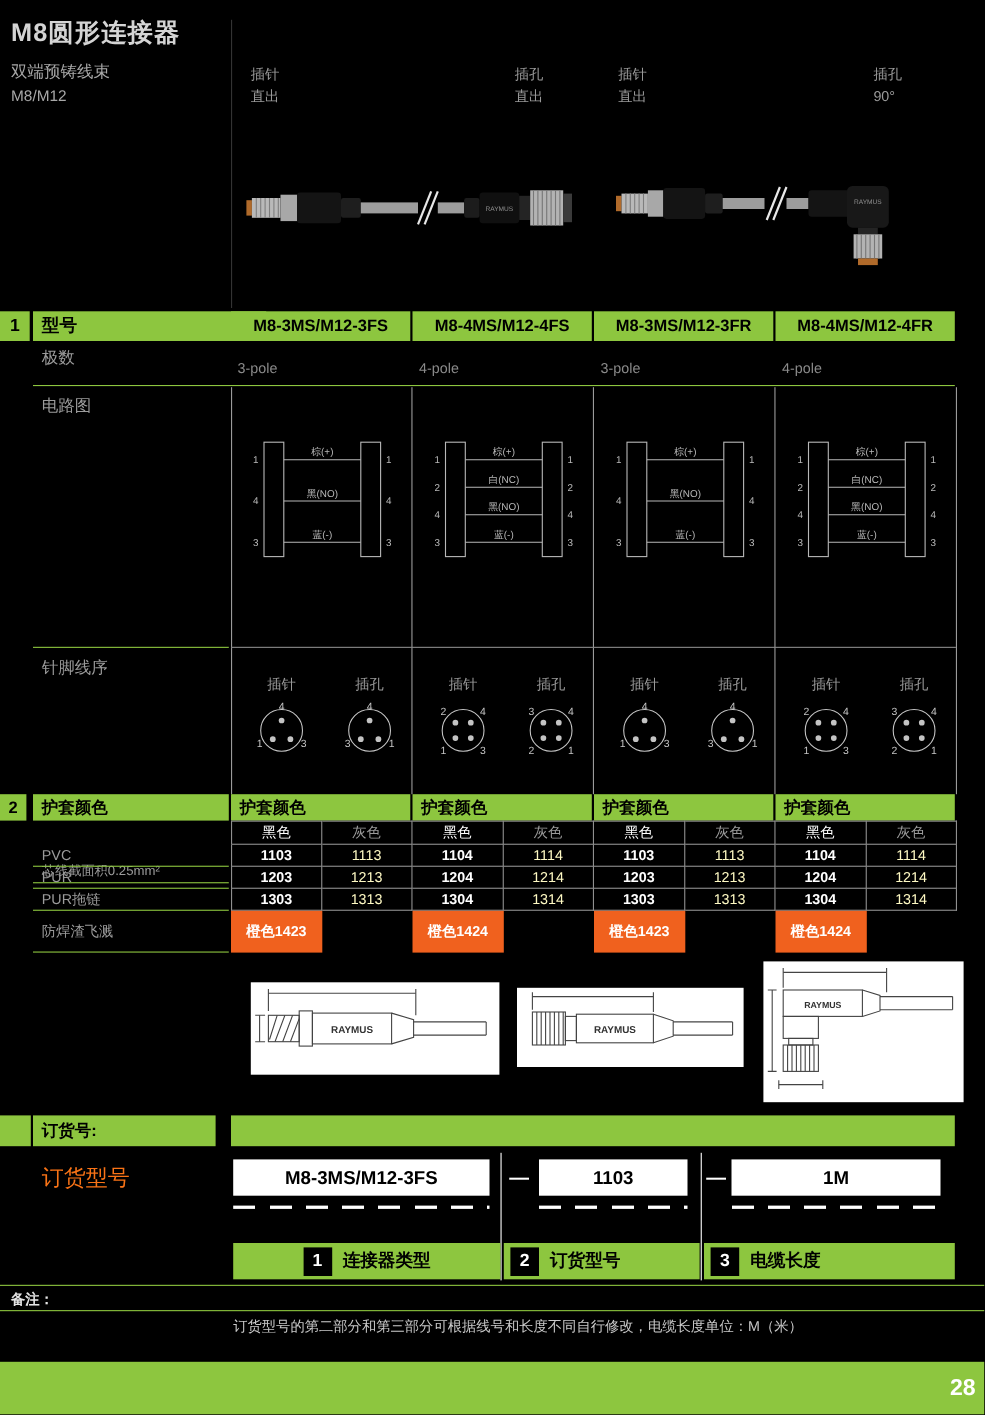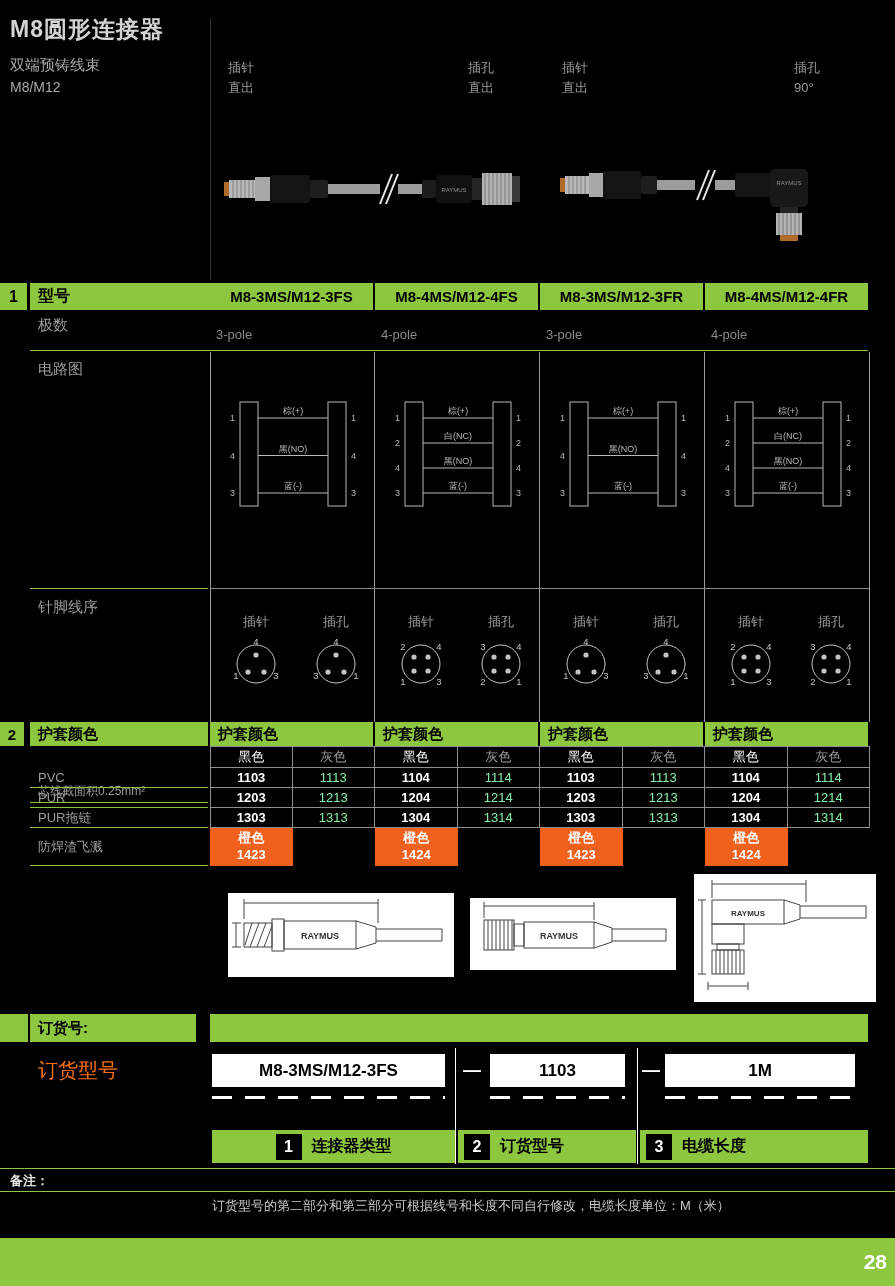--- a/index.html
+++ b/index.html
@@ -25,23 +25,23 @@
   .draw-box{ background:#fff; }
   #cable-grid{ display:grid; grid-template-columns:repeat(8,82.5px);
                grid-template-rows:22px 20px 20px 20px 38px; }
   .cg-cell{ display:flex; align-items:center; justify-content:center; font-size:13px;
             border-right:1px solid #8f8f8f; border-bottom:1px solid #8f8f8f; }
   .cg-top{ border-top:1px solid #8f8f8f; }
   .cg-left{ border-left:1px solid #8f8f8f; }
   .cg-hb{ color:#fff; }
   .cg-hg{ color:#9a9a9a; }
   .cg-blk{ color:#fff; font-weight:bold; }
-  .cg-gry{ color:#86efac; }
+  .cg-gry{ color:#fef9c3; }
   .cg-splash{ border:none; background:var(--orange); color:#fff; font-weight:bold;
-              flex-direction:column; line-height:1.3; }
+              flex-direction:row; line-height:1.3; }
   .cg-none{ border:none; }
   .lblcell{ border-bottom:1px solid var(--green); color:#9b9b9b; display:flex;
             align-items:center; padding-left:8px; }
   .sep-dash{ color:#fff; font-weight:bold; font-size:18px; display:flex;
              align-items:center; justify-content:center; }
 </style>
 </head>
 <body>
 
 <div id="page">

